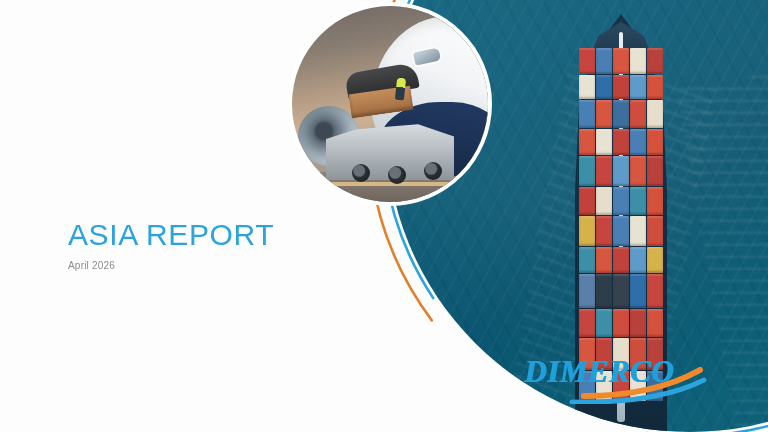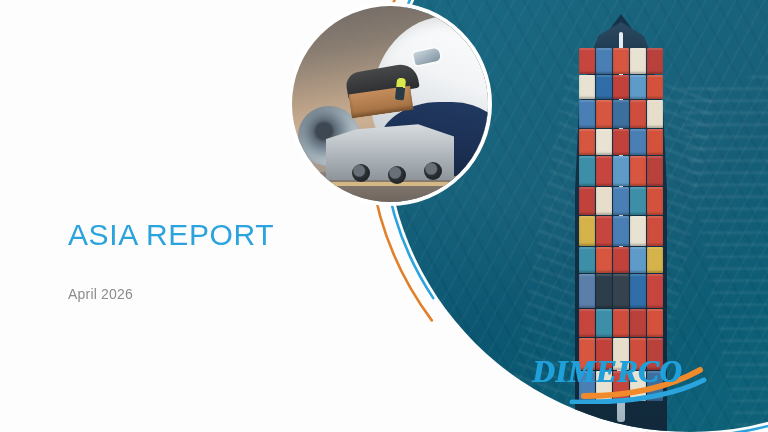--- a/index.html
+++ b/index.html
@@ -193,37 +193,37 @@
   }
   .title-line {
     font-size: 30px;
     letter-spacing: .6px;
     line-height: 42px;
     font-weight: 400;
     color: #2ba3dd;
     white-space: nowrap;
   }
   .subtitle {
-    margin-top: 30px;
-    font-size: 14px;
+    margin-top: 4px;
+    font-size: 10px;
     color: #8c8c8c;
     letter-spacing: .2px;
   }
 
   
   .logo {
     position:absolute;
     left:524px;
     top:356px;
     width:186px;
     height:48px;
   }
   .logo-text {
     position:absolute;
-    left:8px; top:-2px;
+    left:0; top:-2px;
     font-family: "Liberation Serif", serif;
     font-style: italic;
     font-weight: bold;
     font-size: 31px;
     letter-spacing: .5px;
     color: #1fa0da;
     text-shadow: 1px 0 0 #1fa0da;
   }
 </style>
 </head>

